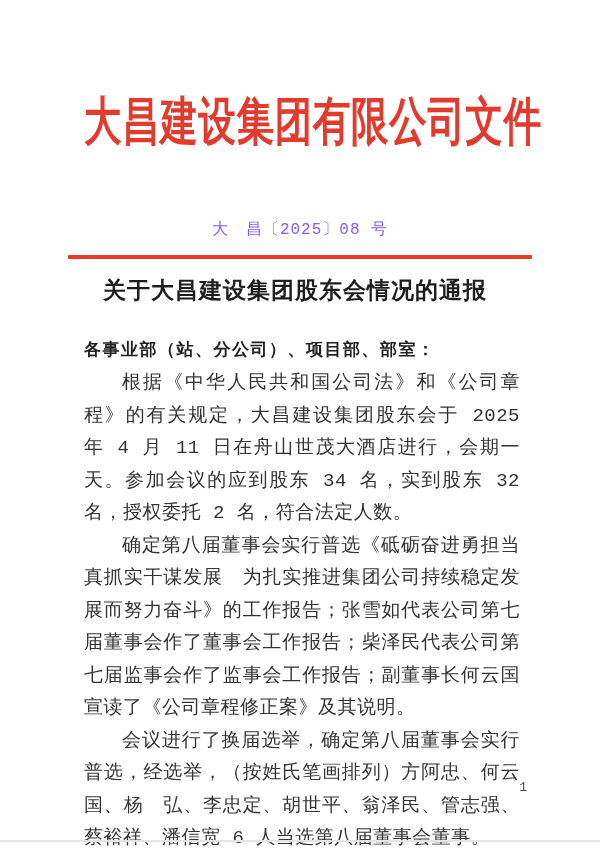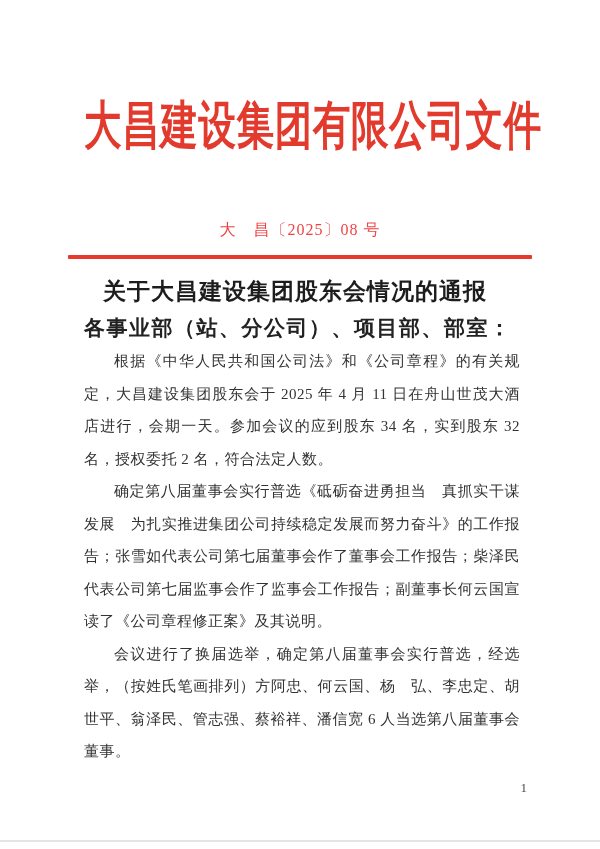--- a/index.html
+++ b/index.html
@@ -14,67 +14,68 @@
     color: #2b2b2b;
     overflow: hidden;
   }
   .sheet {
     position: relative;
     width: 600px;
     height: 849px;
     background: #ffffff;
     box-sizing: border-box;
     overflow: hidden;
+    font-family: Liberation Mono, monospace;
   }
   .letterhead {
     margin: 98px 0 0 0;
     text-align: center;
     color: #e23b2e;
     font-size: 52px;
     font-weight: bold;
     line-height: 56px;
     white-space: nowrap;
     transform: scaleX(0.72);
     transform-origin: 50% 50%;
     letter-spacing: 1px;
   }
   .doc-number {
     margin-top: 66px;
     text-align: center;
     font-size: 16px;
     line-height: 20px;
-    color: #ef4444;
+    color: #8b5cf6;
     letter-spacing: 1px;
   }
   .red-rule {
     height: 4px;
     background: #e8392b;
     margin: 15px 68px 0 68px;
     border-radius: 1px;
   }
   .doc-title {
     margin: 17px 10px 0 0;
     text-align: center;
     font-size: 23px;
     font-weight: bold;
     color: #1d1d1d;
     line-height: 32px;
     letter-spacing: 1px;
   }
   .salutation {
-    margin: 4px 80px 0 84px;
-    font-size: 21px;
+    margin: 26px 80px 0 84px;
+    font-size: 17px;
     font-weight: bold;
     color: #222222;
     line-height: 33px;
     letter-spacing: 1.5px;
   }
   .body-para {
     margin: 0 80px 0 84px;
-    font-size: 15px;
+    font-size: 19px;
     line-height: 32.5px;
     color: #333333;
     text-align: justify;
     text-indent: 2em;
     letter-spacing: 0.5px;
   }
   .body-para:first-of-type {
     margin-top: 9px;
   }
   .page-number {

